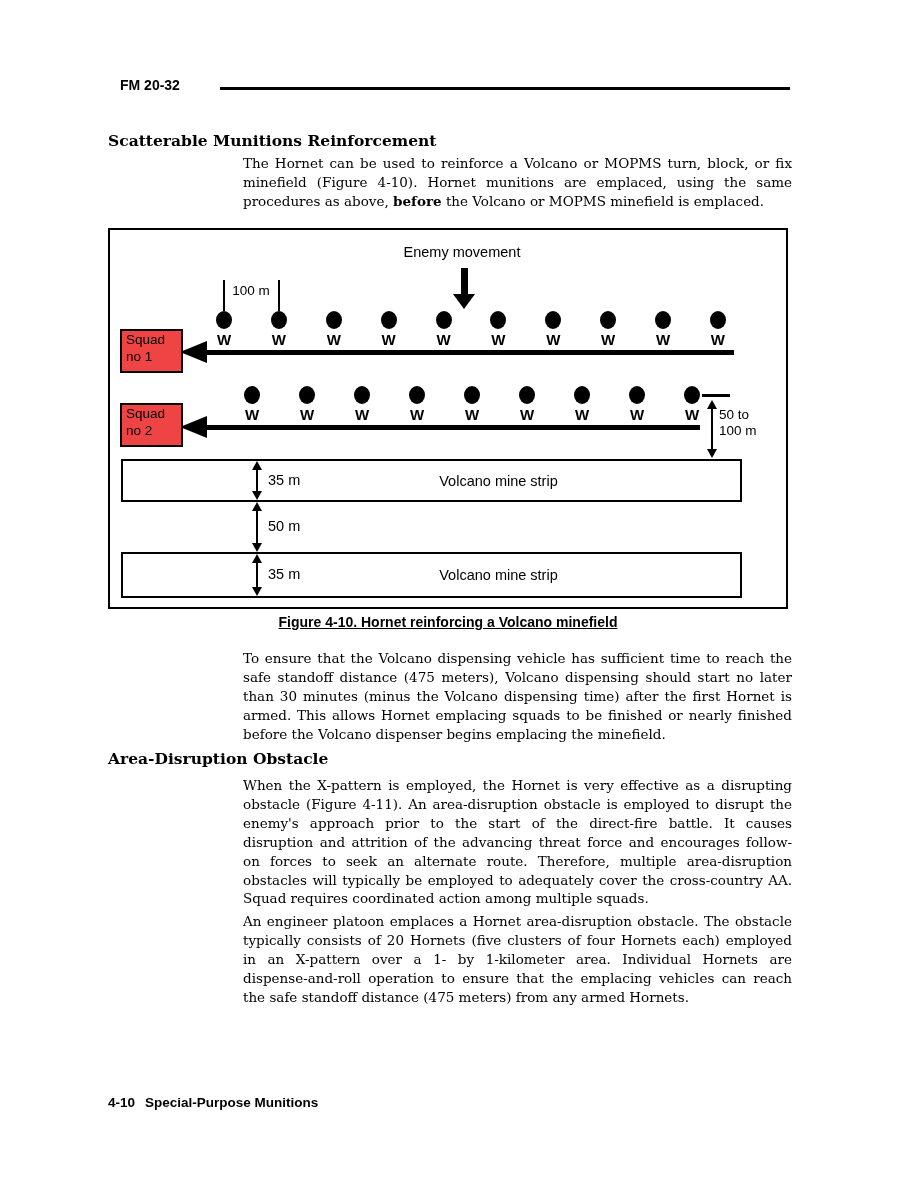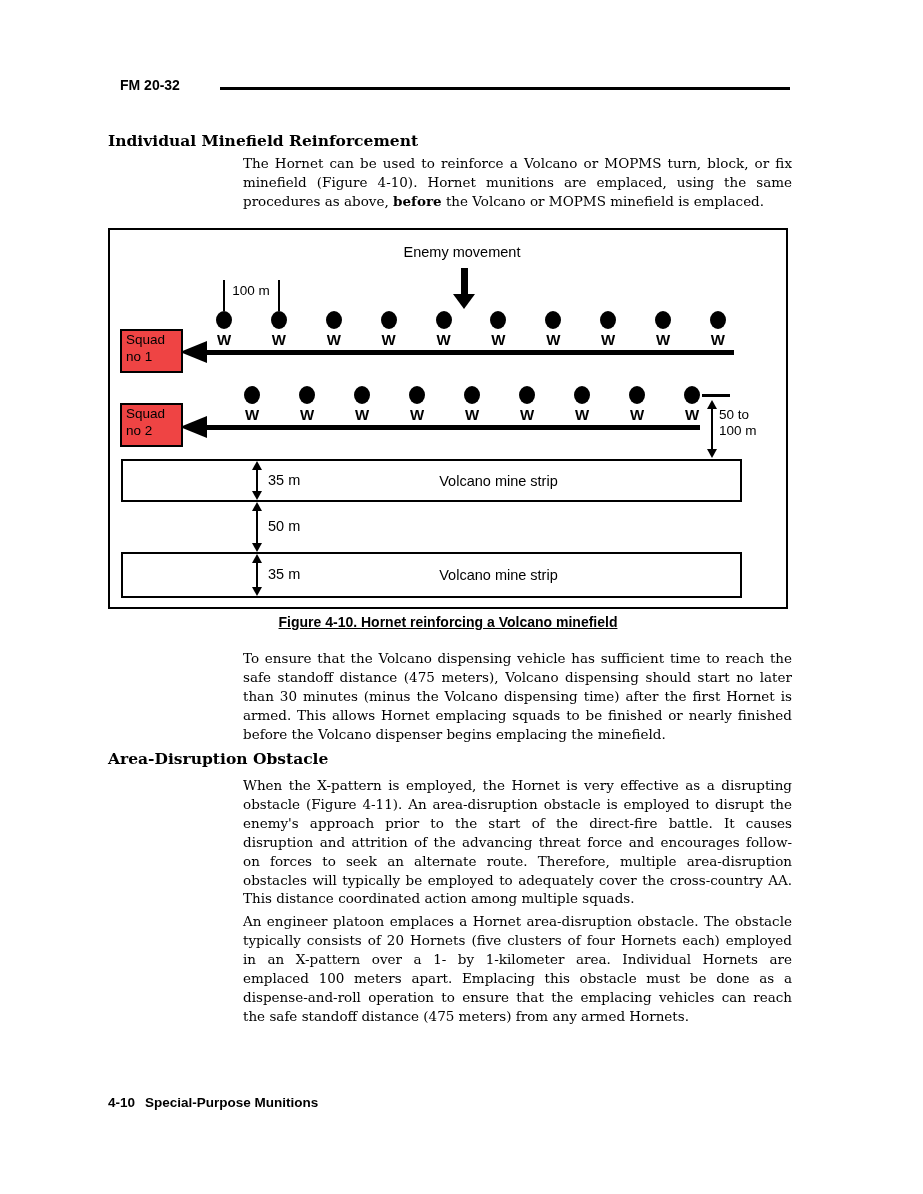--- a/index.html
+++ b/index.html
@@ -68,21 +68,21 @@
   .mlabel{position:absolute;left:158px;font-size:14.5px;}
 </style>
 </head>
 <body>
 
 <div class="page">
 
   <span class="doc-num">FM 20-32</span>
   <div class="header-rule"></div>
 
-  <h2 class="section-heading" style="top:131px;">Individual Minefield Reinforcement</h2>
+  <h2 class="section-heading" style="top:131px;">Scatterable Munitions Reinforcement</h2>
 
   <div class="body-col" style="top:154px;">
     <div class="jline">The Hornet can be used to reinforce a Volcano or MOPMS turn, block, or fix</div>
     <div class="jline">minefield (Figure 4-10). Hornet munitions are emplaced, using the same</div>
     <div class="jline last"><span>procedures as above, </span><b>before</b><span> the Volcano or MOPMS minefield is emplaced.</span></div>
   </div>
 
   <div class="fig">
 
     <div class="lbl" style="left:282px;top:15px;width:140px;text-align:center;font-size:14.5px;">Enemy movement</div>
@@ -244,28 +244,27 @@
 
   <h2 class="section-heading" style="top:749px;">Area-Disruption Obstacle</h2>
 
   <div class="body-col" style="top:776px;">
     <div class="jline">When the X-pattern is employed, the Hornet is very effective as a disrupting</div>
     <div class="jline">obstacle (Figure 4-11). An area-disruption obstacle is employed to disrupt the</div>
     <div class="jline">enemy's approach prior to the start of the direct-fire battle. It causes</div>
     <div class="jline">disruption and attrition of the advancing threat force and encourages follow-</div>
     <div class="jline">on forces to seek an alternate route. Therefore, multiple area-disruption</div>
     <div class="jline">obstacles will typically be employed to adequately cover the cross-country AA.</div>
-    <div class="jline last">This distance coordinated action among multiple squads.</div>
+    <div class="jline last">Squad requires coordinated action among multiple squads.</div>
   </div>
 
   <div class="body-col" style="top:912px;">
     <div class="jline">An engineer platoon emplaces a Hornet area-disruption obstacle. The obstacle</div>
     <div class="jline">typically consists of 20 Hornets (five clusters of four Hornets each) employed</div>
     <div class="jline">in an X-pattern over a 1- by 1-kilometer area. Individual Hornets are</div>
-    <div class="jline">emplaced 100 meters apart. Emplacing this obstacle must be done as a</div>
     <div class="jline">dispense-and-roll operation to ensure that the emplacing vehicles can reach</div>
     <div class="jline last">the safe standoff distance (475 meters) from any armed Hornets.</div>
   </div>
 
   <div class="footer">
     <span class="pgnum">4-10</span><span>Special-Purpose Munitions</span>
   </div>
 
 </div>
 

